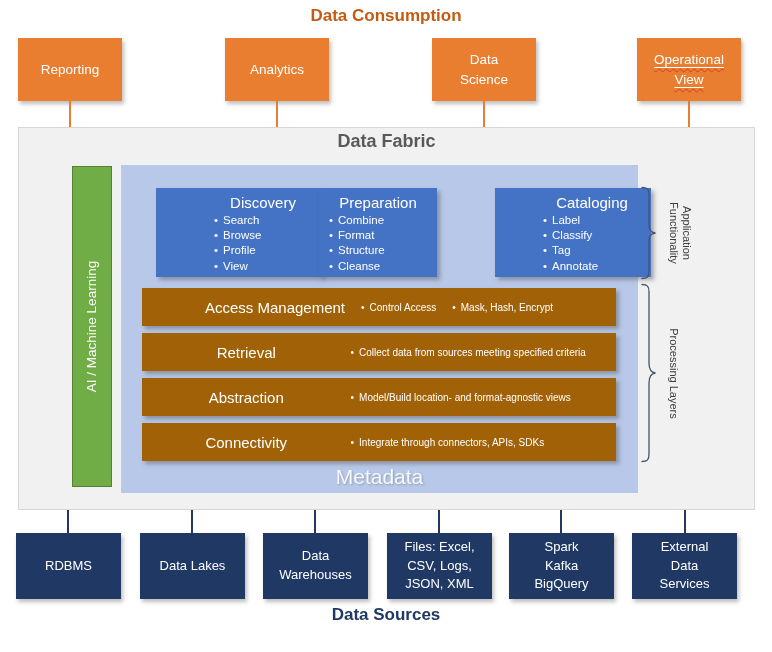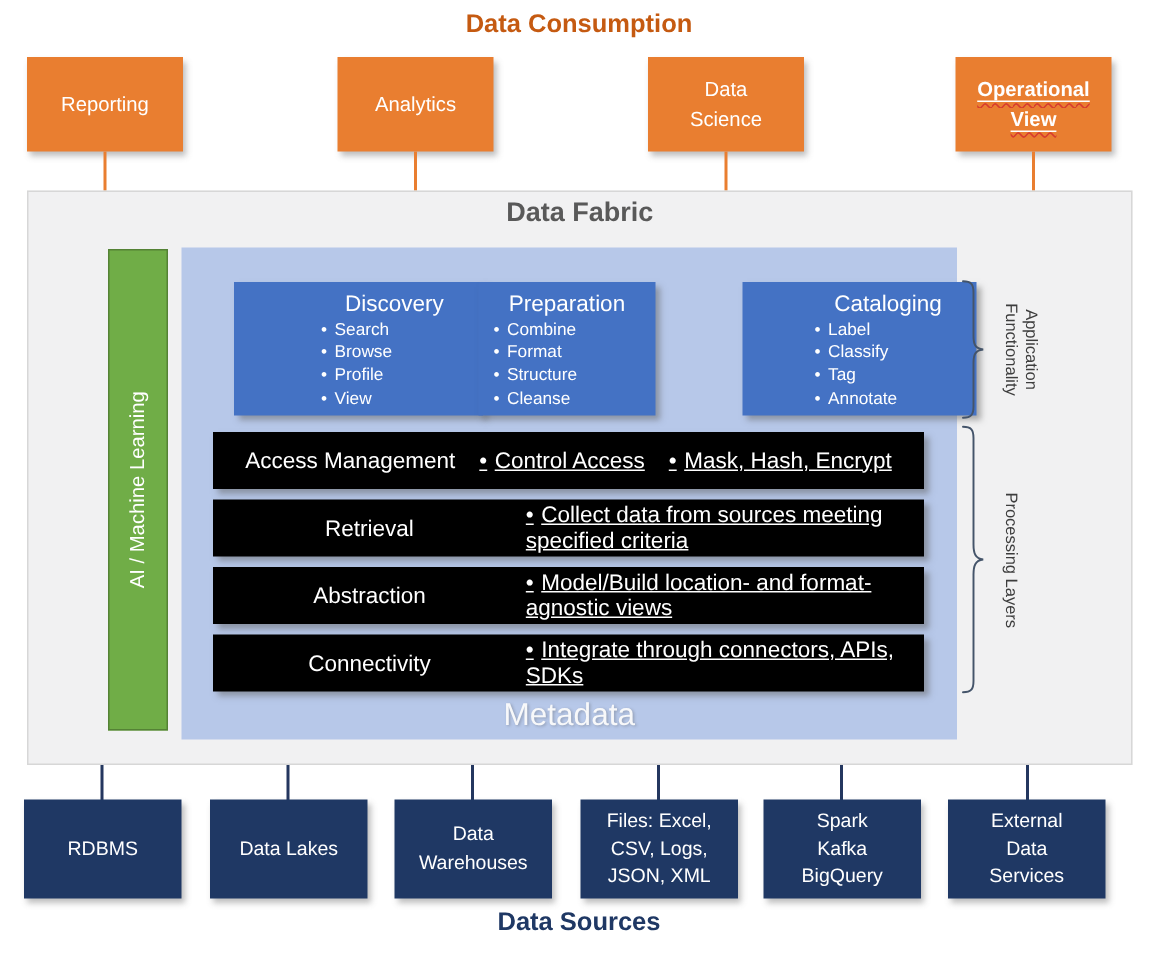--- a/index.html
+++ b/index.html
@@ -7,44 +7,44 @@
           font-family:"Liberation Sans",sans-serif;overflow:hidden;}
   .abs{position:absolute;}
   
   .top-title{top:6px;left:0;width:772px;text-align:center;font-size:17px;font-weight:bold;color:#C55A11;}
   .bottom-title{top:605px;left:0;width:772px;text-align:center;font-size:17px;font-weight:bold;color:#1F3864;}
   
   .cbox{top:38px;width:104px;height:63px;background:#E97E30;color:#fff;font-size:13.5px;line-height:1.45;
         display:flex;flex-direction:column;align-items:center;justify-content:center;text-align:center;
         box-shadow:2px 3px 4px rgba(110,110,110,.45);}
   .u-solid{text-decoration:underline;text-decoration-thickness:1px;text-underline-offset:2.5px;}
-  .u-wavy{text-decoration:underline wavy #d83b2d;text-decoration-thickness:1px;text-underline-offset:4px;font-weight:bold;}
+  .u-wavy{text-decoration:underline wavy #d83b2d;text-decoration-thickness:1px;text-underline-offset:4px;}
   
   .vline-top{top:101px;height:27px;width:2px;background:#E97E30;}
   .vline-bot{top:510px;height:24px;width:2px;background:#24375F;}
   
   .fabric{left:18px;top:127px;width:737px;height:383px;background:#F1F1F2;border:1px solid #D7D7D7;box-sizing:border-box;}
   .fabric-title{left:18px;top:131px;width:737px;text-align:center;font-size:18px;font-weight:bold;color:#595959;}
   
   .green-bar{left:72px;top:166px;width:40px;height:321px;background:#70AD47;border:1px solid #548235;box-sizing:border-box;
              display:flex;align-items:center;justify-content:center;}
   .green-bar span{transform:rotate(-90deg);white-space:nowrap;color:#fff;font-size:13.5px;}
   
   .bluebox{left:121px;top:165px;width:517px;height:328px;background:#B7C8E9;}
   
   .abox{top:188px;width:118px;height:89px;background:#4472C4;color:#fff;box-shadow:3px 3px 4px rgba(95,95,95,.5);}
   .abox-title{text-align:center;font-size:15px;margin:6px 0 2px 0;}
   .aitem{font-size:11.5px;line-height:1.32;padding-left:10px;}
   .aitem::before{content:"•";margin-right:5px;}
   
-  .lrow{left:142px;width:474px;height:38px;background:#000000;color:#fff;box-shadow:3px 3px 4px rgba(95,95,95,.5);
+  .lrow{left:142px;width:474px;height:38px;background:#a16207;color:#fff;box-shadow:3px 3px 4px rgba(95,95,95,.5);
         display:flex;align-items:center;box-sizing:border-box;}
   .lrow-center{justify-content:center;gap:16px;}
   .ltitle{font-size:15px;}
-  .lbullet{font-size:15px;text-decoration:underline;}
+  .lbullet{font-size:10px;}
   .lbullet::before{content:"•";margin-right:5px;}
   .row-title{flex:0 0 44%;text-align:center;}
   .row-detail{flex:1;text-align:left;}
   
   .metadata{left:121px;top:461px;width:517px;height:32px;display:flex;align-items:center;justify-content:center;
             color:rgba(252,252,252,.95);font-size:21px;text-shadow:1px 1px 2px rgba(60,60,60,.3);}
   
   .brace{left:639px;}
   .rot-wrap{display:flex;align-items:center;justify-content:center;}
   .rot90{transform:rotate(90deg);text-align:center;font-size:11px;line-height:13px;color:#3d3d3d;white-space:nowrap;}

